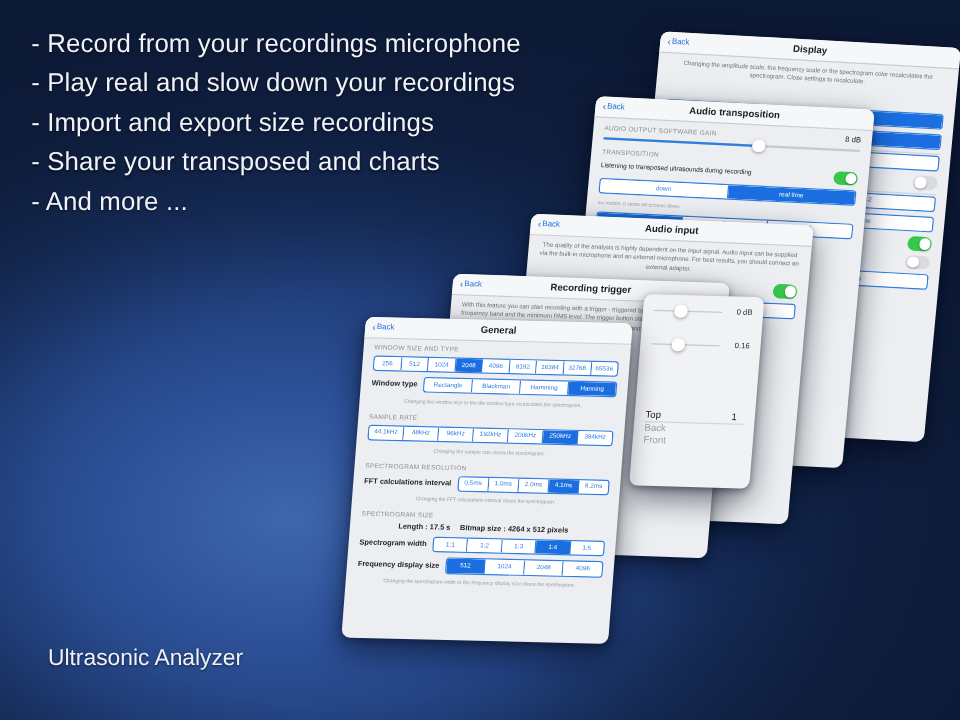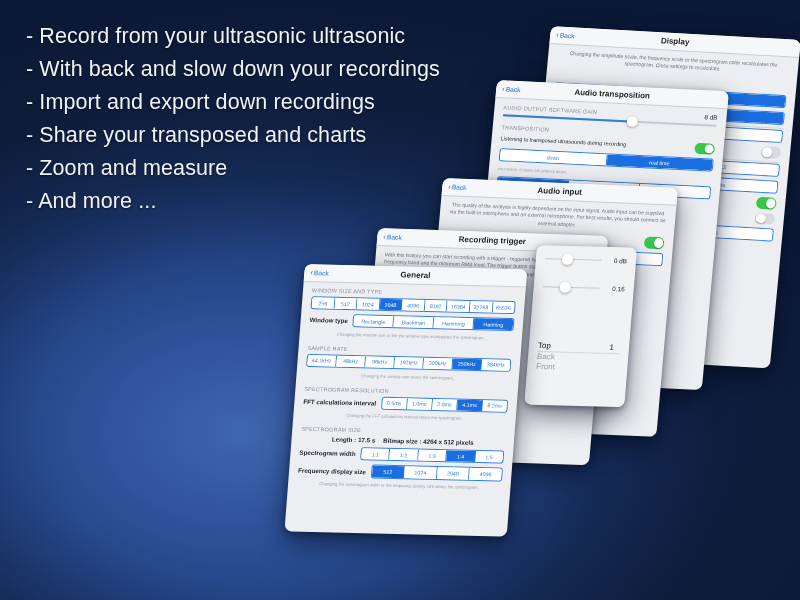--- a/index.html
+++ b/index.html
@@ -93,28 +93,28 @@
   #reflinner{position:absolute;left:0;top:-458px;width:800px;height:600px;}
 </style>
 </head>
 <body>
 
 <div id="stage">
   <div id="vign"></div>
 
   <div class="bullets">
     <ul>
-      <li>- Record from your ultrasonic ultrasonic</li>
-      <li>- With back and slow down your recordings</li>
-      <li>- Import and export down recordings</li>
+      <li>- Record from your recordings microphone</li>
+      <li>- Play real and slow down your recordings</li>
+      <li>- Import and export size recordings</li>
       <li>- Share your transposed and charts</li>
-      <li>- Zoom and measure</li>
       <li>- And more ...</li>
     </ul>
   </div>
+  <div class="apptitle">Ultrasonic Analyzer</div>
 
   <div id="deck">
 
     <div class="card" style="left:551px;top:26px;width:250px;height:330px;transform:rotate(5.4deg) skewY(-2.2deg);">
       <div class="navbar">
         <div class="back">
           <span class="chev">‹</span>
           <span>Back</span>
         </div>
         <div class="navtitle">Display</div>

